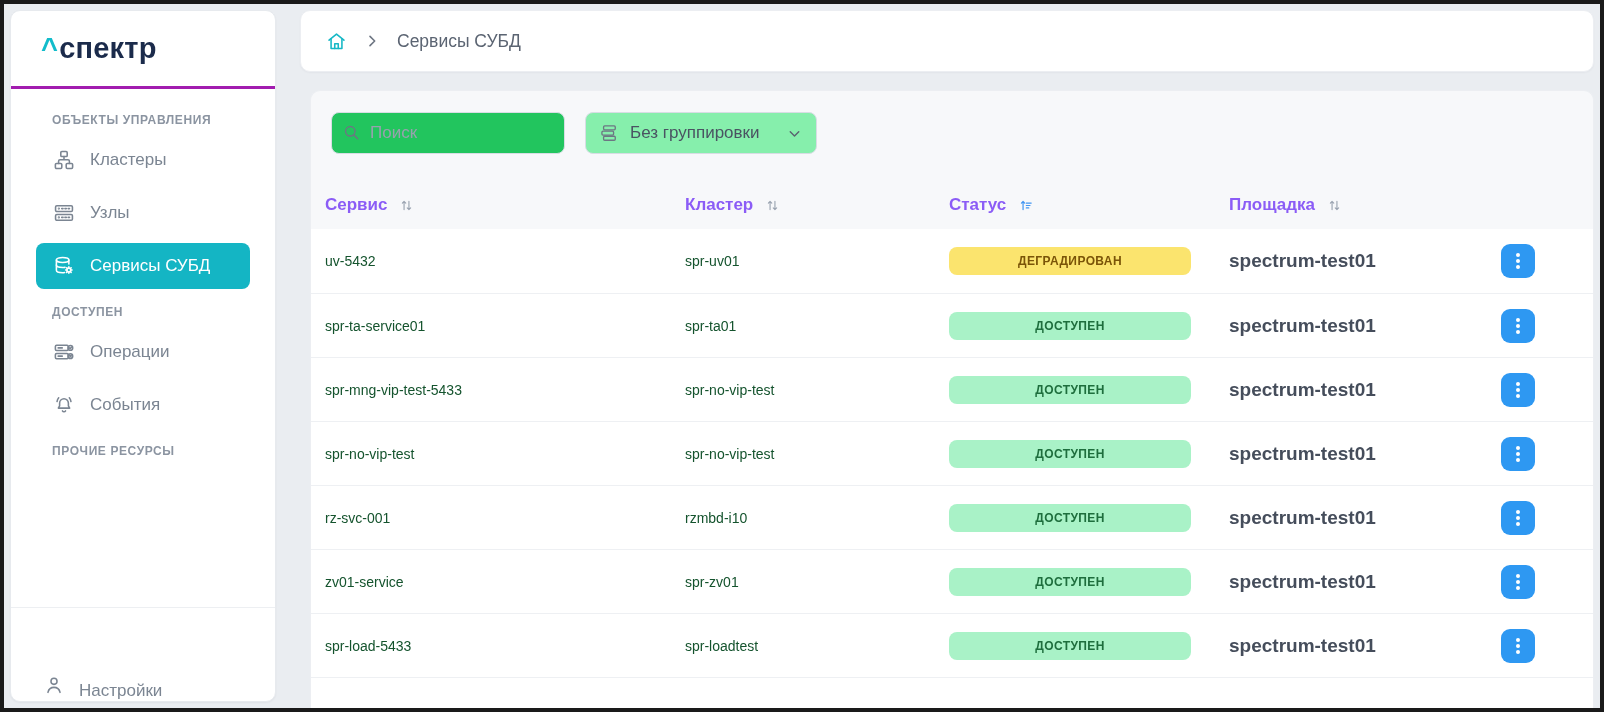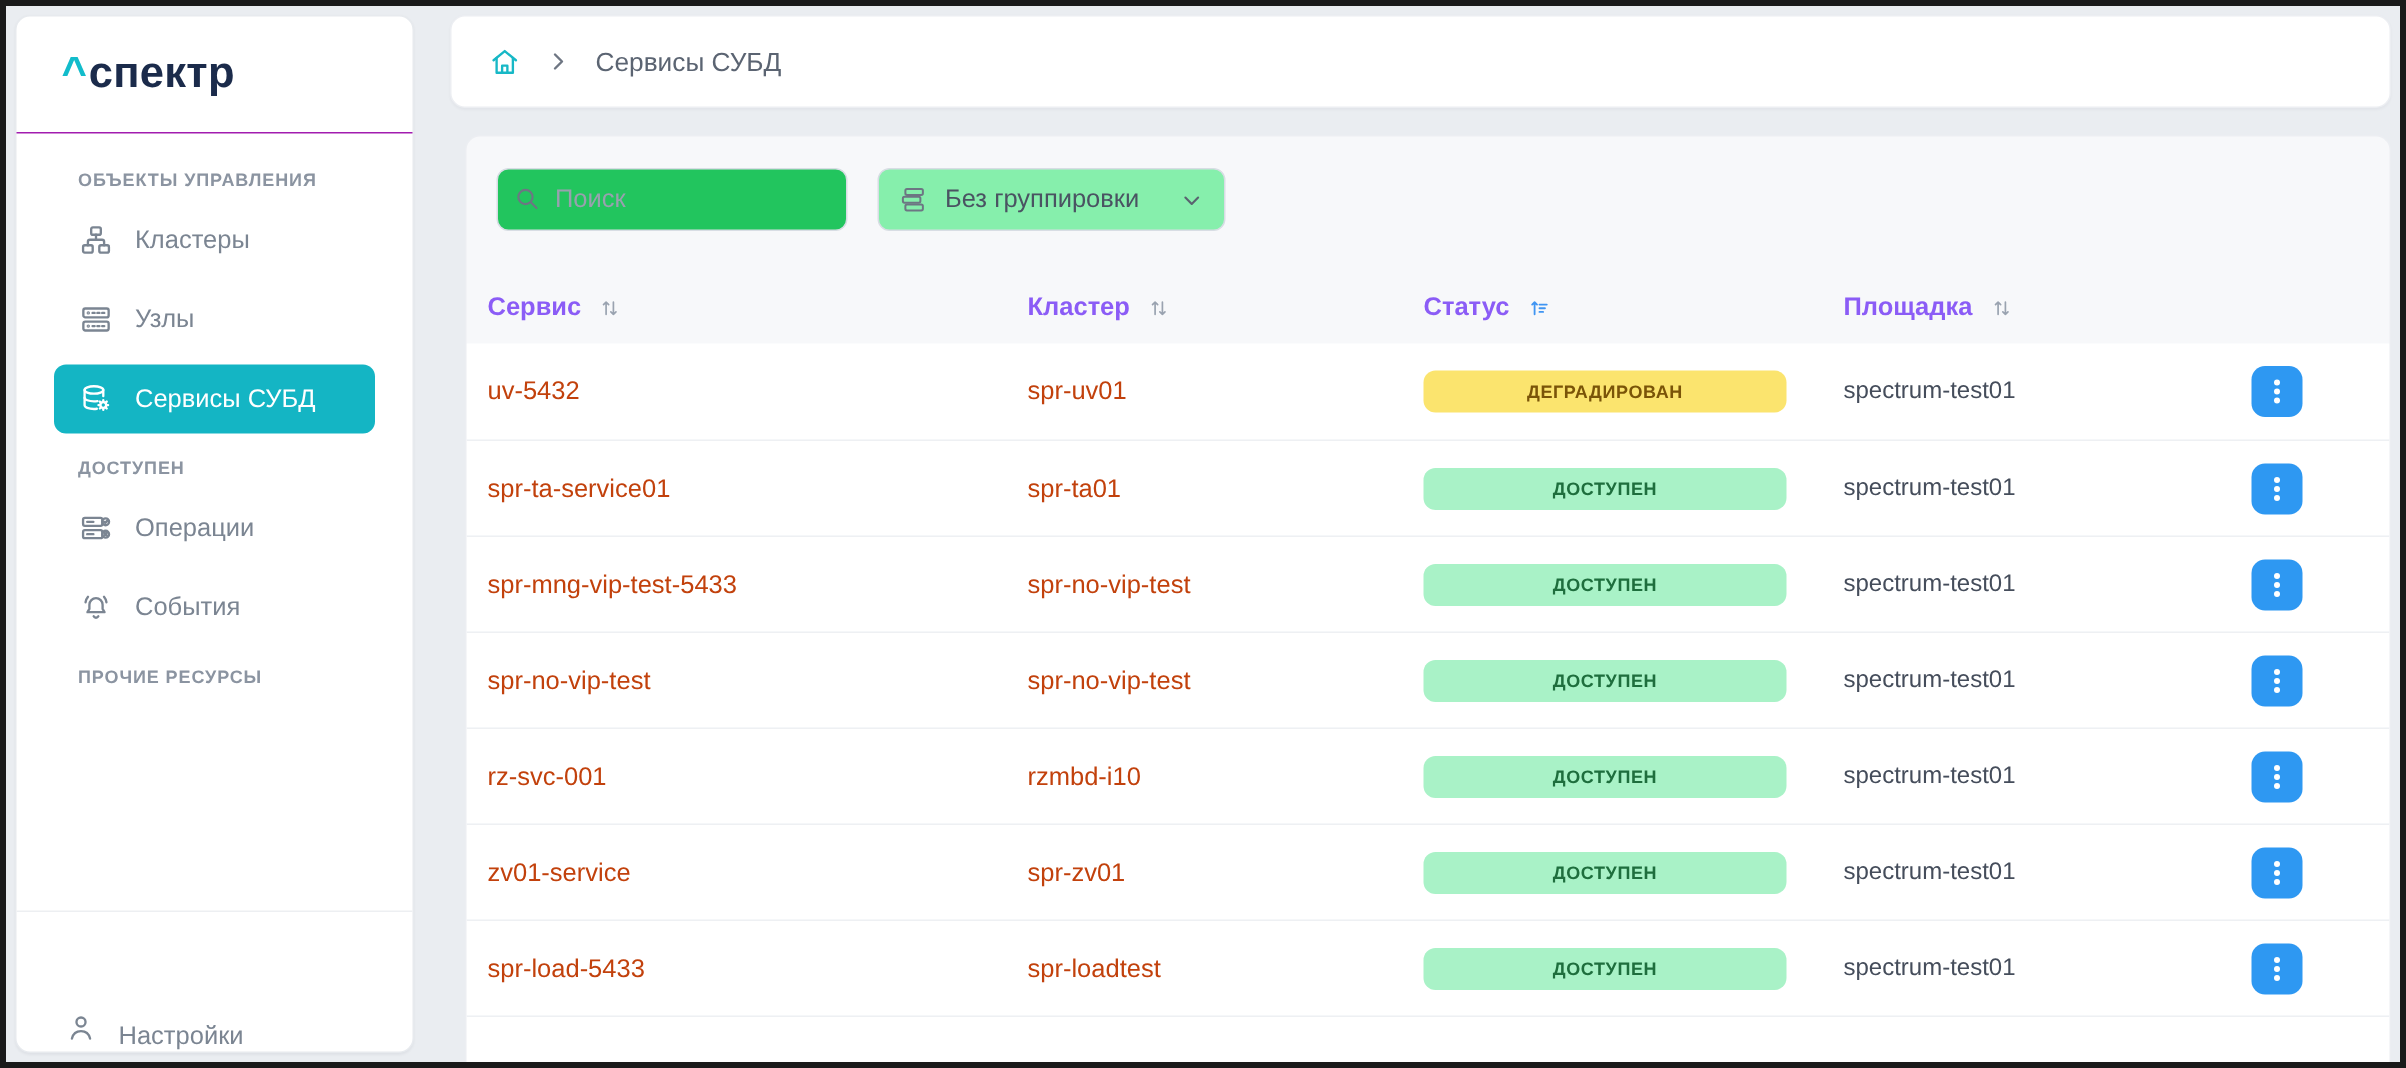--- a/index.html
+++ b/index.html
@@ -9,21 +9,21 @@
     border: 4px solid #1a1a1a; background: #eaedf1; overflow: hidden;
   }
 
   
   .sidebar {
     position: absolute; left: 6px; top: 6px; width: 266px; height: 692px;
     background: #fff; border: 1px solid #e7eaee; border-radius: 10px;
     display: flex; flex-direction: column;
     box-shadow: 0 1px 2px rgba(16,24,40,.05);
   }
-  .logo-block { height: 78px; display: flex; align-items: center; padding-left: 30px; border-bottom: 1px solid #a21caf; flex: none; }
+  .logo-block { height: 78px; display: flex; align-items: center; padding-left: 30px; border-bottom: 3px solid #a21caf; flex: none; }
   .logo { font-size: 29px; font-weight: 700; color: #1b2b4b; letter-spacing: .2px; }
   .logo .caret { color: #12bccb; margin-right: 1px; }
   .nav { flex: 1 1 auto; padding: 8px 25px; overflow: hidden; }
   .nav-section-label {
     font-size: 12px; font-weight: 700; letter-spacing: .6px; color: #8b94a1;
     margin: 16px 2px 10px 16px;
   }
   .nav-item {
     display: flex; align-items: center; gap: 14px; height: 46px; margin-bottom: 7px;
     padding: 0 12px 0 16px; border-radius: 8px; color: #7b8592; font-size: 17px; cursor: pointer;
@@ -71,26 +71,26 @@
   .groupby .chev { margin-left: auto; color: #5a6370; display: flex; }
 
   
   .tgrid { display: grid; grid-template-columns: 360px 264px 280px 1fr 34px; align-items: center; padding: 0 58px 0 14px; }
   .thead { height: 48px; }
   .thead .hcell { display: flex; align-items: center; gap: 13px; font-size: 17px; font-weight: 700; color: #8b5cf6; cursor: pointer; }
   .sort-default { color: #9aa3b0; display: flex; }
   .sort-active { color: #4095f2; display: flex; }
   .trow { height: 64px; background: #ffffff; }
   .trow + .trow { border-top: 1px solid #eef0f3; }
-  .trow a.link { color: #c2410c; font-size: 17px; text-decoration: none; cursor: pointer; }
+  .trow a.link { color: #14532d; font-size: 14px; text-decoration: none; cursor: pointer; }
   .badge {
     display: inline-flex; width: 242px; height: 28px; align-items: center; justify-content: center;
     border-radius: 8px; font-size: 12px; font-weight: 700; letter-spacing: .4px;
   }
-  .site { font-size: 16px; color: #454d5b; }
+  .site { font-size: 19px; color: #454d5b; font-weight: bold; }
   .kebab {
     width: 34px; height: 34px; border: none; border-radius: 9px; background: #2e98f2;
     display: flex; align-items: center; justify-content: center; cursor: pointer; padding: 0;
   }
   .kebab .dots { width: 4px; height: 4px; border-radius: 50%; background: #fff; box-shadow: 0 -6px 0 #fff, 0 6px 0 #fff; }
   .trow--partial { height: 40px; border-top: 1px solid #eef0f3; }
 </style>
 </head>
 <body>
 

